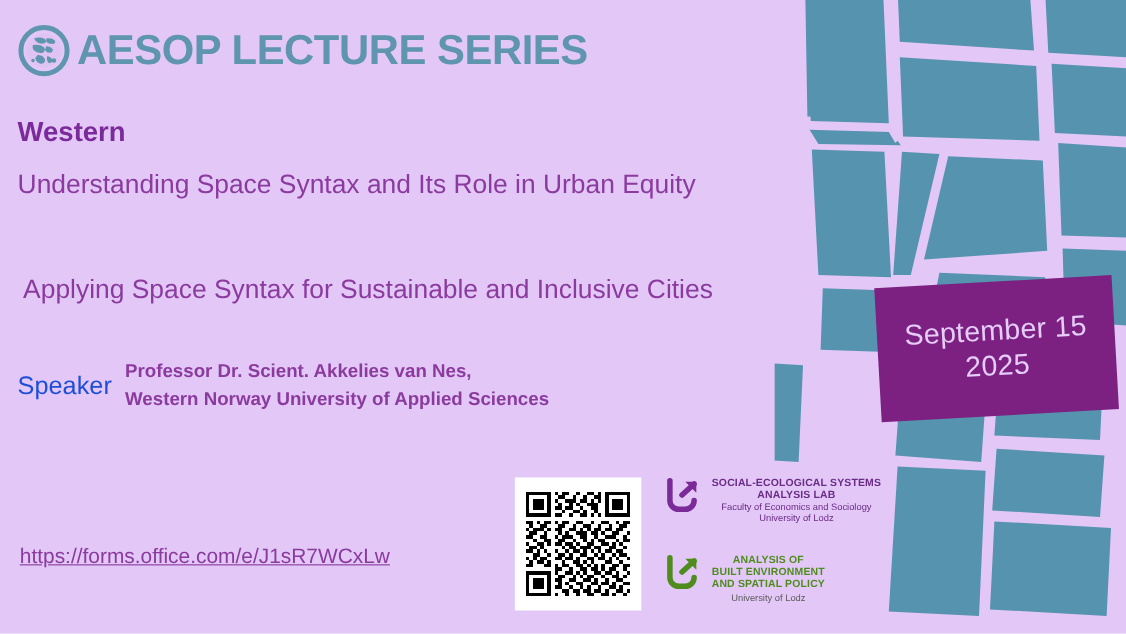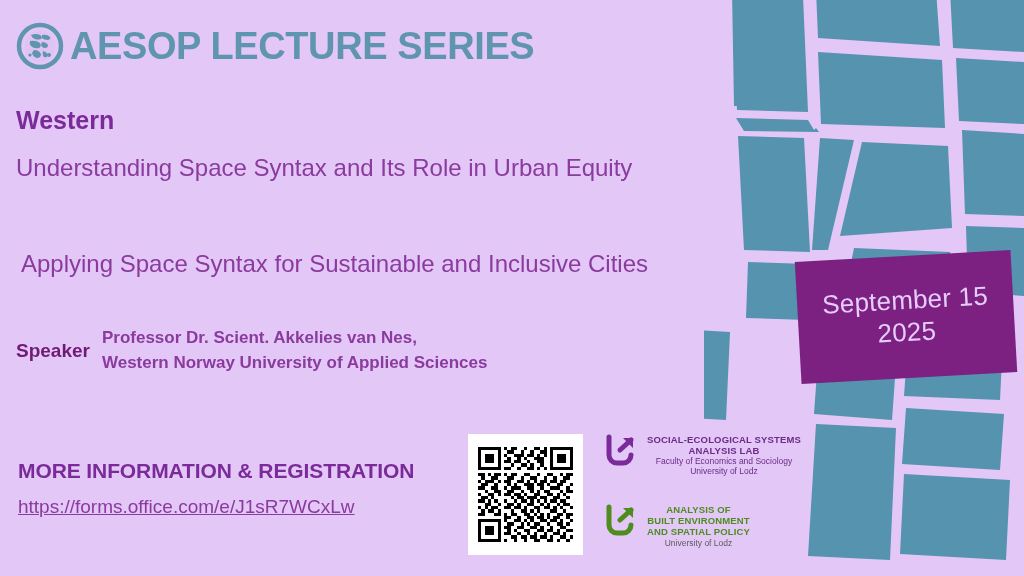--- a/index.html
+++ b/index.html
@@ -86,23 +86,23 @@
   
   #speaker-row {
     position: absolute; left: 16px; top: 326px;
     display: flex; align-items: center; gap: 12px;
   }
   #location-row {
     position: absolute; left: 16px; top: 389px;
     display: flex; align-items: baseline; gap: 10px;
   }
   .meta-label {
-    color: #701a75;
-    font-size: 19px;
-    font-weight: 700;
+    color: #1d4ed8;
+    font-size: 23px;
+    font-weight: 400;
     white-space: nowrap;
   }
   .meta-value {
     color: #8b3a9e;
     font-size: 17px;
     font-weight: 700;
     line-height: 1.45;
     white-space: nowrap;
   }
 
@@ -224,21 +224,20 @@
 
   <div id="speaker-row">
     <span class="meta-label">Speaker</span>
     <span class="meta-value">
       <span>Professor Dr. Scient. Akkelies van Nes,</span><br>
       <span>Western Norway University of Applied Sciences</span>
     </span>
   </div>
 
 
-  <div id="registration-heading">MORE INFORMATION &amp; REGISTRATION</div>
   <a id="registration-url" href="#">https://forms.office.com/e/J1sR7WCxLw</a>
 
   <div id="qr-panel">
     <svg viewBox="0 0 29 29" shape-rendering="crispEdges">
       <rect width="29" height="29" fill="#ffffff"></rect>
       <g fill="#000000">
         <rect x="0" y="0" width="7" height="1"></rect>
           <rect x="0" y="6" width="7" height="1"></rect>
         <rect x="0" y="0" width="1" height="7"></rect>
           <rect x="6" y="0" width="1" height="7"></rect>

